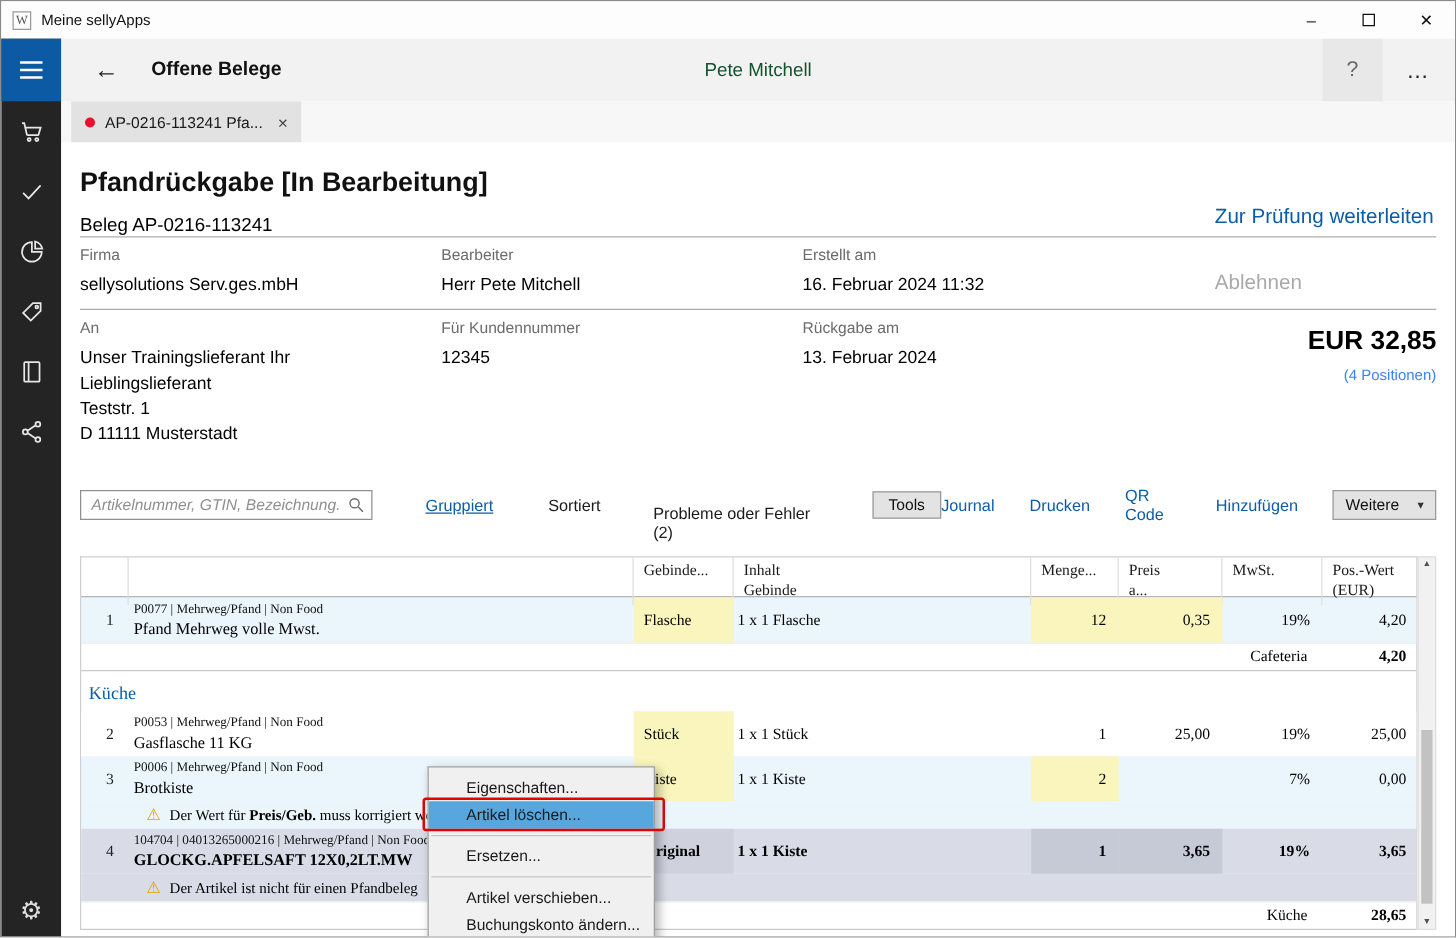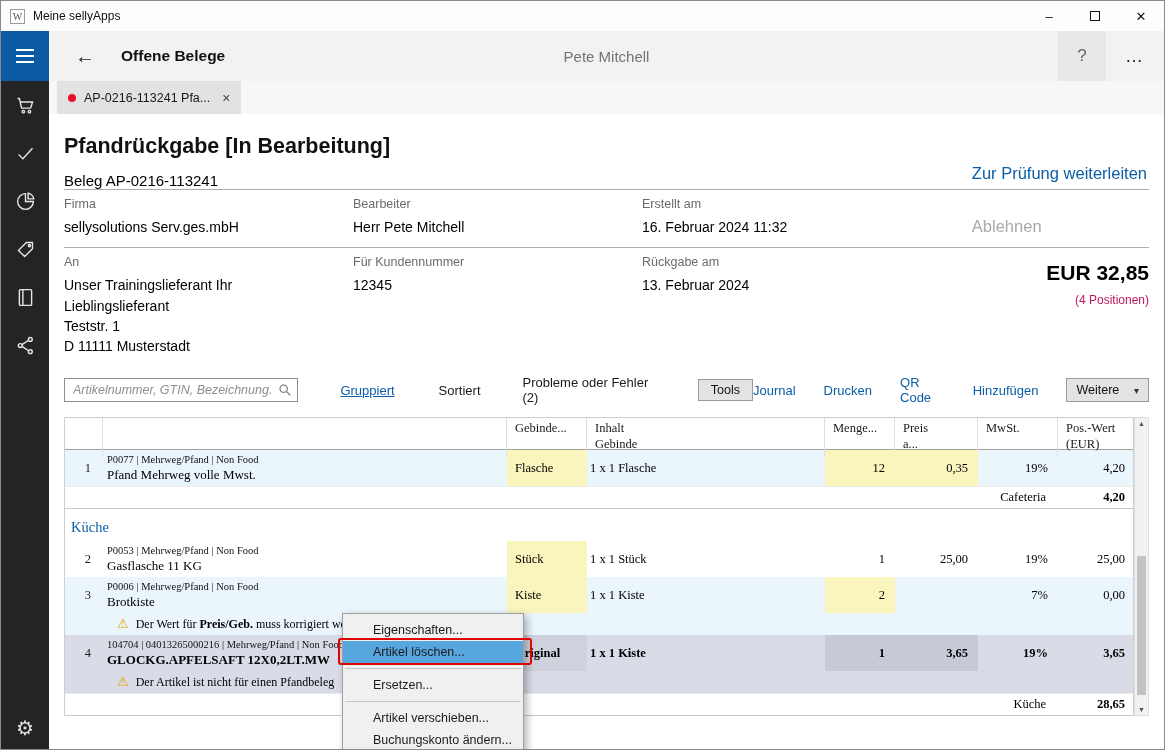--- a/index.html
+++ b/index.html
@@ -23,21 +23,21 @@
   .side-btn { height:48px; display:flex; align-items:center; justify-content:center; }
   .side-btn svg { stroke:#e6e6e6; fill:none; stroke-width:1.6; }
   .gear-btn { margin-top:auto; height:46px; display:flex; align-items:center; justify-content:center; color:#dedede; font-size:20px; }
 
   .main { flex:1; display:flex; flex-direction:column; min-width:0; }
 
   
   .topbar { height:50px; background:#f2f2f2; display:flex; align-items:center; position:relative; flex-shrink:0; }
   .back { font-size:20px; color:#222; margin-left:26px; }
   .page-title { font-size:15.5px; font-weight:700; color:#111; margin-left:26px; }
-  .user-center { position:absolute; left:50%; top:0; height:100%; display:flex; align-items:center; transform:translateX(-50%); color:#737373; font-size:15px; }
+  .user-center { position:absolute; left:50%; top:0; height:100%; display:flex; align-items:center; transform:translateX(-50%); color:#14532d; font-size:15px; }
   .top-right { margin-left:auto; display:flex; height:100%; }
   .help-tile { width:48px; height:100%; background:#e8e8e8; display:flex; align-items:center; justify-content:center; font-size:17px; color:#666; }
   .more-tile { width:58px; height:100%; display:flex; align-items:center; justify-content:center; font-size:18px; color:#222; letter-spacing:2px; }
 
   
   .tabstrip { height:33px; background:#f7f7f7; display:flex; flex-shrink:0; }
   .tab { margin-left:8px; height:100%; background:#e2e2e2; display:flex; align-items:center; padding:0 11px; gap:8px; font-size:12.5px; color:#1a1a1a; }
   .tab-dot { width:8px; height:8px; border-radius:50%; background:#e8112d; }
   .tab-close { color:#444; font-size:14px; margin-left:4px; }
 
@@ -49,33 +49,33 @@
   .doc-actions { position:absolute; top:30px; right:2px; display:flex; gap:34px; font-size:16.5px;flex-direction:column; }
   .act-forward { color:#0b5da7; }
   .act-reject { color:#a9a9a9; }
 
   .info-row { display:flex; border-top:1px solid #adadad; padding:7px 0 10px; }
   .field { width:289px; padding-right:20px; }
   .field .lbl { font-size:12.5px; color:#6b6b6b; margin-bottom:6px; }
   .field .val { font-size:14px; color:#000; line-height:1.45; }
   .total-block { margin-left:auto; text-align:right; padding-top:6px; }
   .total-amount { font-size:21px; font-weight:700; color:#000; }
-  .total-pos { font-size:12px; color:#be185d; margin-top:8px; }
+  .total-pos { font-size:12px; color:#3b82f6; margin-top:8px; }
 
   
   .toolbar { margin-top:9px; display:flex; align-items:center; }
   .searchbox { position:relative; width:248px; }
   .searchbox input { width:100%; height:24px; border:1px solid #8f8f8f; padding:0 26px 0 8px; font-size:12.5px; font-family:inherit; color:#222; background:#fff; }
   .searchbox input::placeholder { color:#8f8f8f; font-style:italic; }
   .searchbox svg { position:absolute; right:5px; top:4px; stroke:#666; fill:none; stroke-width:1.6; }
   .tb-link { font-size:13px; color:#0b5da7; }
   .tb-plain { font-size:13px; color:#1a1a1a; }
   .lnk-gruppiert { margin-left:42px; text-decoration:underline; }
   .lnk-sortiert { margin-left:44px; }
-  .lnk-probleme { margin-left:42px; }
+  .lnk-probleme { margin-left:42px;margin-top:28px; }
   .btn-tools { margin-left:38px; background:#e3e3e3; border:1px solid #9a9a9a; padding:3px 12px; font-size:12.5px; color:#111; font-family:inherit; }
   .tb-right { margin-left:auto; display:flex; align-items:center; gap:28px; }
   .btn-weitere { display:flex; align-items:center; justify-content:space-between; width:96px; background:#e3e3e3; border:1px solid #9a9a9a; padding:4px 9px; font-size:12.5px; color:#111; font-family:inherit; }
   .chev { font-size:10px; color:#333; }
 
   
   .table-wrap { position:relative; margin-top:12px; width:1085px; }
   .tbl { width:1070px; border-left:1px solid #cfcfcf; border-right:1px solid #cfcfcf; border-top:1px solid #cfcfcf;font-family:Liberation Serif, serif; }
   .trow { display:grid; grid-template-columns:38px 404px 80px 238px 70px 83px 80px 77px; }
   .thead { height:32px; border-bottom:1px solid #9f9f9f; }

